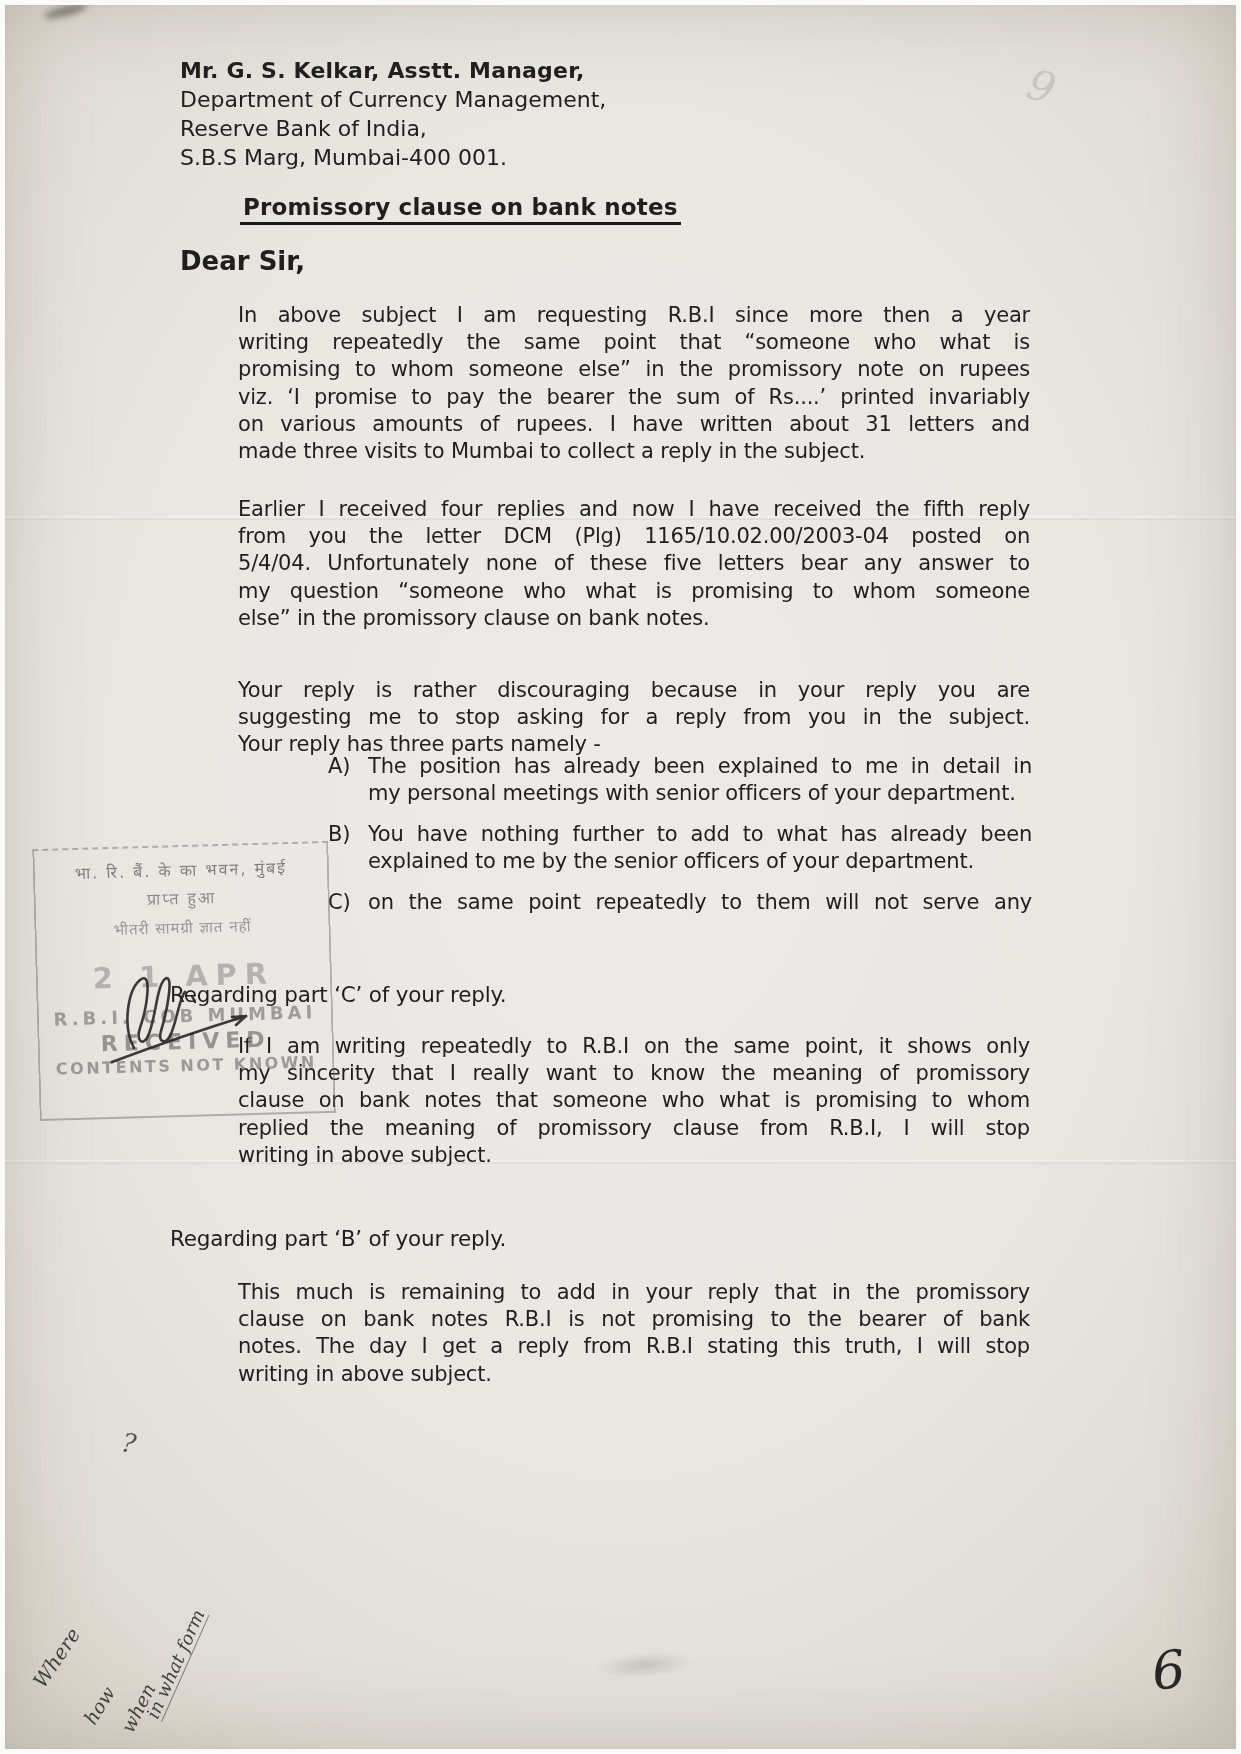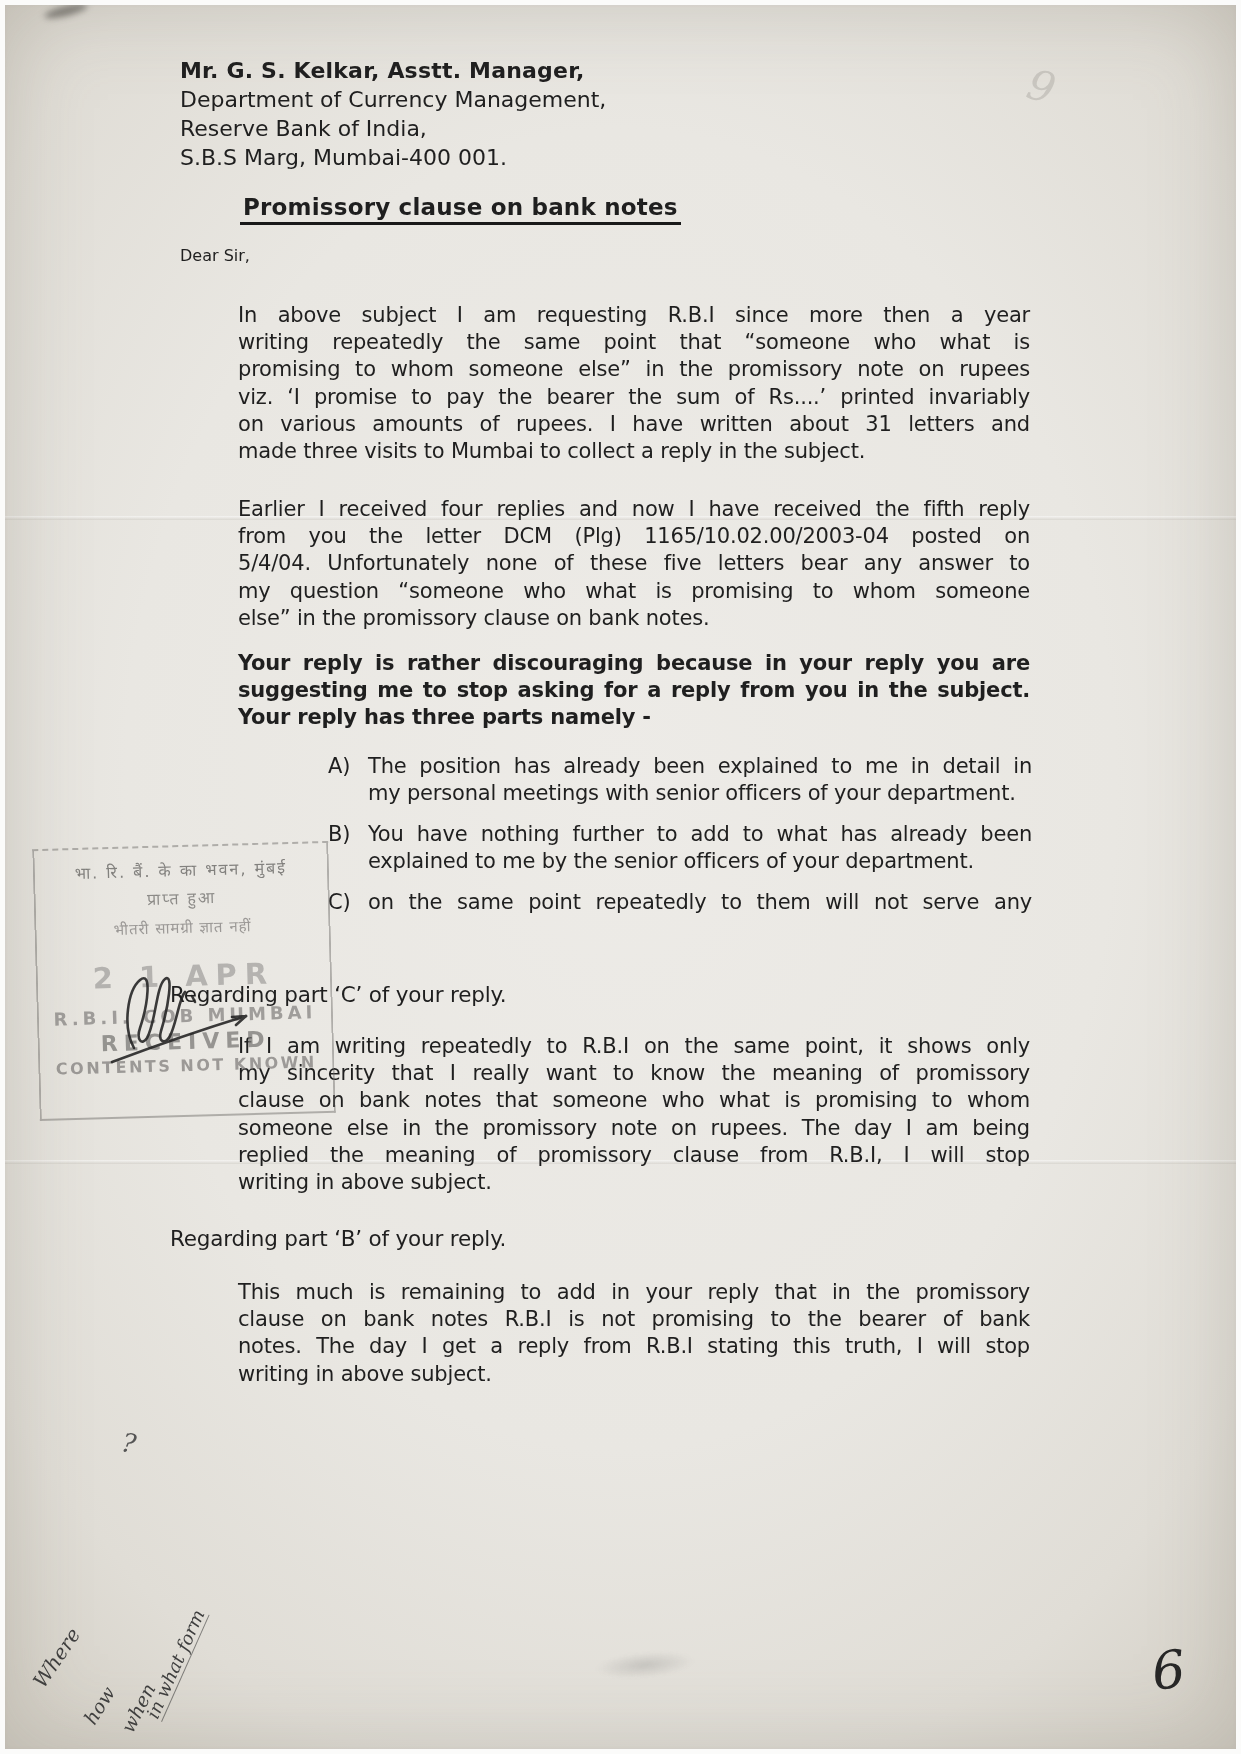--- a/index.html
+++ b/index.html
@@ -24,25 +24,25 @@
     background:linear-gradient(to bottom, rgba(255,255,255,.55), rgba(125,118,105,.14));}
   .smudge{position:absolute;left:595px;top:1652px;width:100px;height:26px;border-radius:50%;
     background:radial-gradient(rgba(95,95,95,.22), rgba(95,95,95,0) 70%);filter:blur(1.5px);transform:rotate(-5deg);}
 
   
   .address{position:absolute;left:180px;top:56px;font-size:22px;line-height:29px;}
   .address .l0{font-weight:bold;letter-spacing:.2px;}
   .subject-wrap{position:absolute;left:240px;top:194px;width:790px;text-align:left;}
   .subject{display:inline-block;font-weight:bold;font-size:23px;
     border-bottom:3px solid #191919;padding:0 3px 2px 3px;letter-spacing:.2px;}
-  .salutation{position:absolute;left:180px;top:246px;font-weight:normal;font-size:16px;}
+  .salutation{position:absolute;left:180px;top:246px;font-weight:bold;font-size:26px;}
 
   
   .para{position:absolute;left:238px;width:792px;font-size:21px;line-height:27.2px;letter-spacing:-.2px;}
-  .p1{top:302px;} .p2{top:496px;} .p3{top:650px;font-weight:bold;}
+  .p1{top:302px;} .p2{top:496px;} .p3{top:677px;}
   .p4{top:1033px;} .p5{top:1279px;}
   .jline{text-align:justify;text-align-last:justify;}
   .jline.last{text-align-last:left;}
 
   .regard{position:absolute;left:170px;font-size:21.5px;letter-spacing:-.2px;}
   .rc{top:982px;} .rb{top:1226px;}
 
   
   .list-item{position:absolute;left:328px;width:704px;display:flex;
     font-size:21px;line-height:27.2px;letter-spacing:-.2px;}
@@ -140,21 +140,20 @@
     <div class="item-lines">
         <div class="jline">on the same point repeatedly to them will not serve any</div>
       </div>
   </div>
 
   <div class="regard rc">Regarding part ‘C’ of your reply.</div>
   <div class="para p4">
       <div class="jline">If I am writing repeatedly to R.B.I on the same point, it shows only</div>
       <div class="jline">my sincerity that I really want to know the meaning of promissory</div>
       <div class="jline">clause on bank notes that someone who what is promising to whom</div>
-      <div class="jline">someone else in the promissory note on rupees.  The day I am being</div>
       <div class="jline">replied the meaning of promissory clause from R.B.I, I will stop</div>
       <div class="jline last">writing in above subject.</div>
     </div>
   <div class="regard rb">Regarding part ‘B’ of your reply.</div>
   <div class="para p5">
       <div class="jline">This much is remaining to add in your reply that in the promissory</div>
       <div class="jline">clause on bank notes R.B.I is not promising to the bearer of bank</div>
       <div class="jline">notes.  The day I get a reply from R.B.I stating this truth, I will stop</div>
       <div class="jline last">writing in above subject.</div>
     </div>

